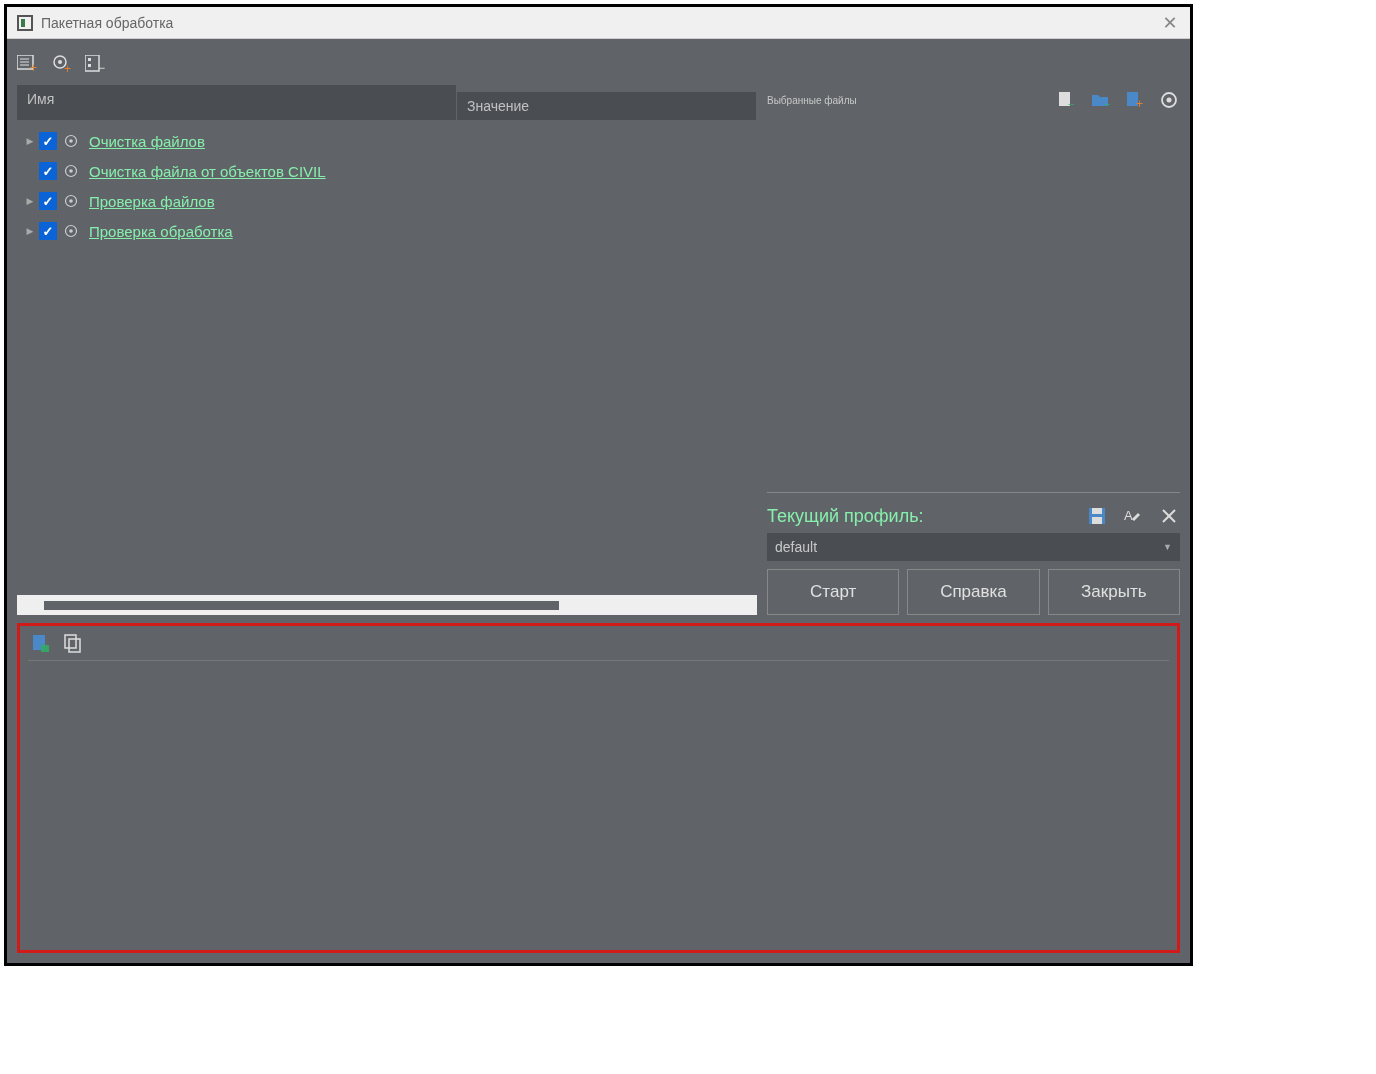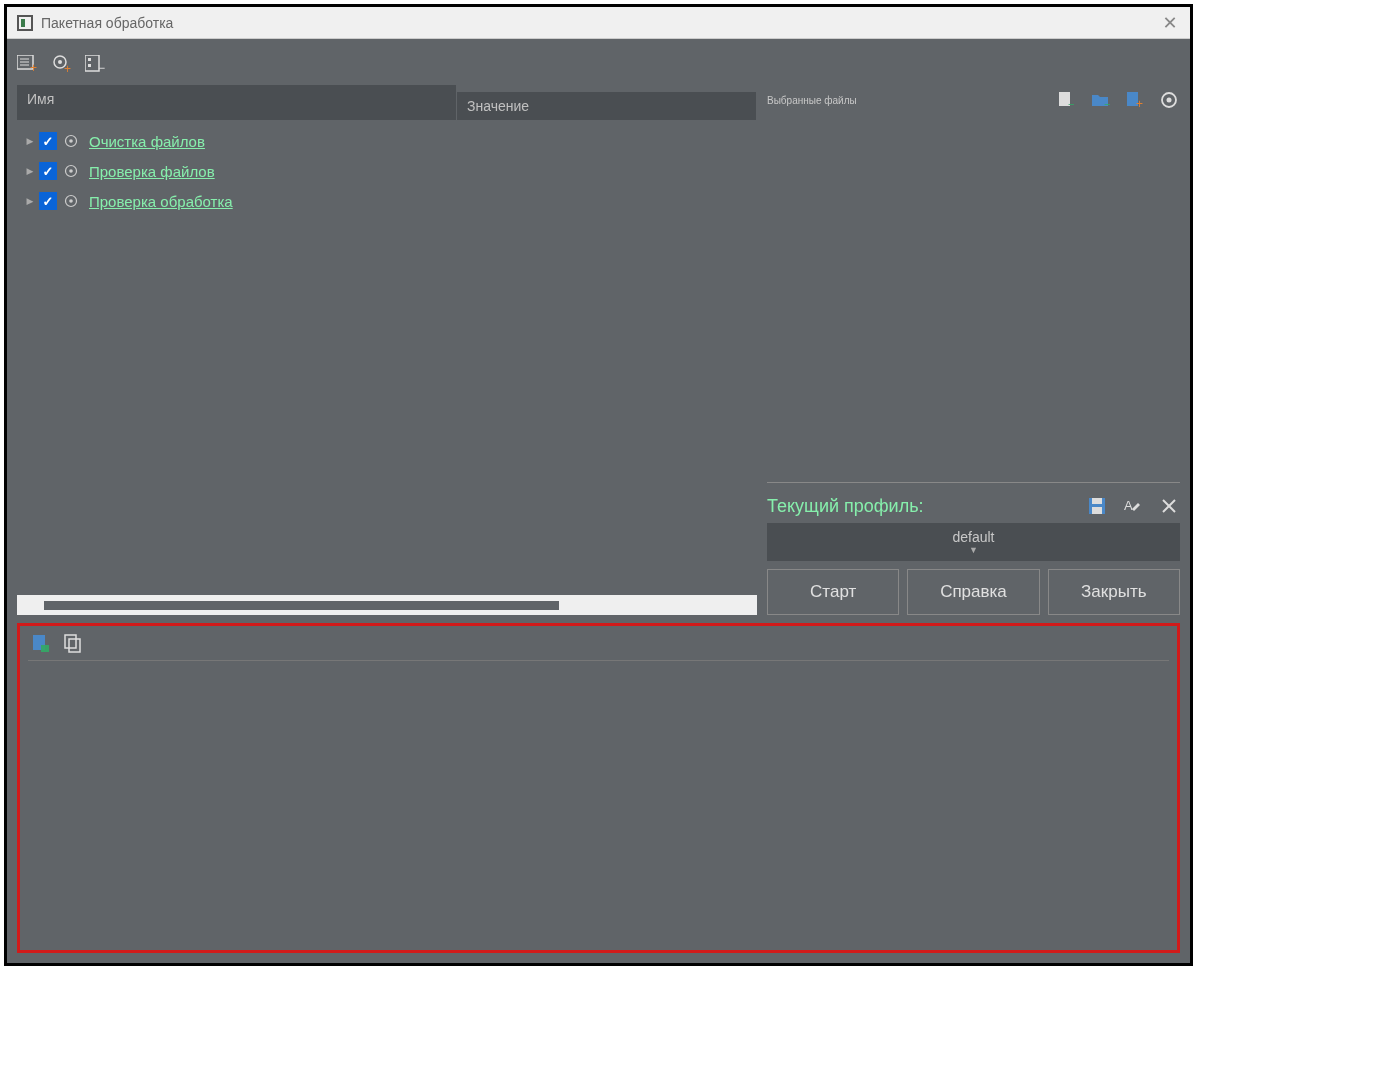--- a/index.html
+++ b/index.html
@@ -30,21 +30,21 @@
 .scroll-track { background: #efefef; height: 20px; display: flex; align-items: center; padding: 0 2px; margin-top: auto; }
 .scroll-thumb { background: #606468; height: 9px; width: 70%; margin-left: 25px; }
 .right-panel { flex: 1; display: flex; flex-direction: column; }
 .rp-header { display: flex; align-items: center; padding: 4px 0 10px 0; }
 .rp-title { color: #c8c8c8; font-size: 10px; flex: 1; }
 .rp-tools { display: flex; gap: 12px; align-items: center; }
 .file-list { flex: 1; border-bottom: 1px solid #888; margin-bottom: 6px; }
 .profile-row { display: flex; align-items: center; padding: 6px 0; }
 .profile-label { color: #86efac; font-size: 18px; flex: 1; }
 .profile-tools { display: flex; gap: 14px; align-items: center; }
-.dropdown { background: #4a4e52; color: #c8c8c8; font-size: 14px; padding: 6px 8px; display: flex; justify-content: space-between; align-items: center; cursor: pointer; margin-bottom: 8px; flex-direction: column; }
+.dropdown { background: #4a4e52; color: #c8c8c8; font-size: 14px; padding: 6px 8px; display: flex; justify-content: space-between; align-items: center; cursor: pointer; margin-bottom: 8px; }
 .dropdown-arrow { font-size: 9px; color: #aaa; }
 .buttons-row { display: flex; gap: 8px; }
 .btn { flex: 1; border: 1px solid #888; color: #e0e0e0; font-size: 17px; text-align: center; padding: 12px 0; cursor: pointer; }
 .log-area { margin-top: 8px; border: 3px solid #d11a1a; flex: 1; display: flex; flex-direction: column; }
 .log-toolbar { display: flex; gap: 10px; padding: 6px 10px; }
 .log-body { border-top: 1px solid #777; flex: 1; margin: 0 8px 8px 8px; }
 svg { display: block; }
 </style>
 </head>
 <body>
@@ -97,20 +97,31 @@
             <span class="tree-check"></span>
             <span class="tree-gear">
                 <svg width="14" height="14" viewBox="0 0 14 14">
                   <circle cx="7" cy="7" r="5.5" fill="none" stroke="#ccc" stroke-width="1.2"></circle>
                   <circle cx="7" cy="7" r="1.8" fill="#ccc"></circle>
                 </svg>
               </span>
             <span class="tree-label">Очистка файлов</span>
           </div>
           <div class="tree-row">
+            <span class="tree-spacer"></span>
+            <span class="tree-check"></span>
+            <span class="tree-gear">
+                <svg width="14" height="14" viewBox="0 0 14 14">
+                  <circle cx="7" cy="7" r="5.5" fill="none" stroke="#ccc" stroke-width="1.2"></circle>
+                  <circle cx="7" cy="7" r="1.8" fill="#ccc"></circle>
+                </svg>
+              </span>
+            <span class="tree-label">Очистка файла от объектов CIVIL</span>
+          </div>
+          <div class="tree-row">
             <span class="tree-expand">▶</span>
             <span class="tree-check"></span>
             <span class="tree-gear">
                 <svg width="14" height="14" viewBox="0 0 14 14">
                   <circle cx="7" cy="7" r="5.5" fill="none" stroke="#ccc" stroke-width="1.2"></circle>
                   <circle cx="7" cy="7" r="1.8" fill="#ccc"></circle>
                 </svg>
               </span>
             <span class="tree-label">Проверка файлов</span>
           </div>

